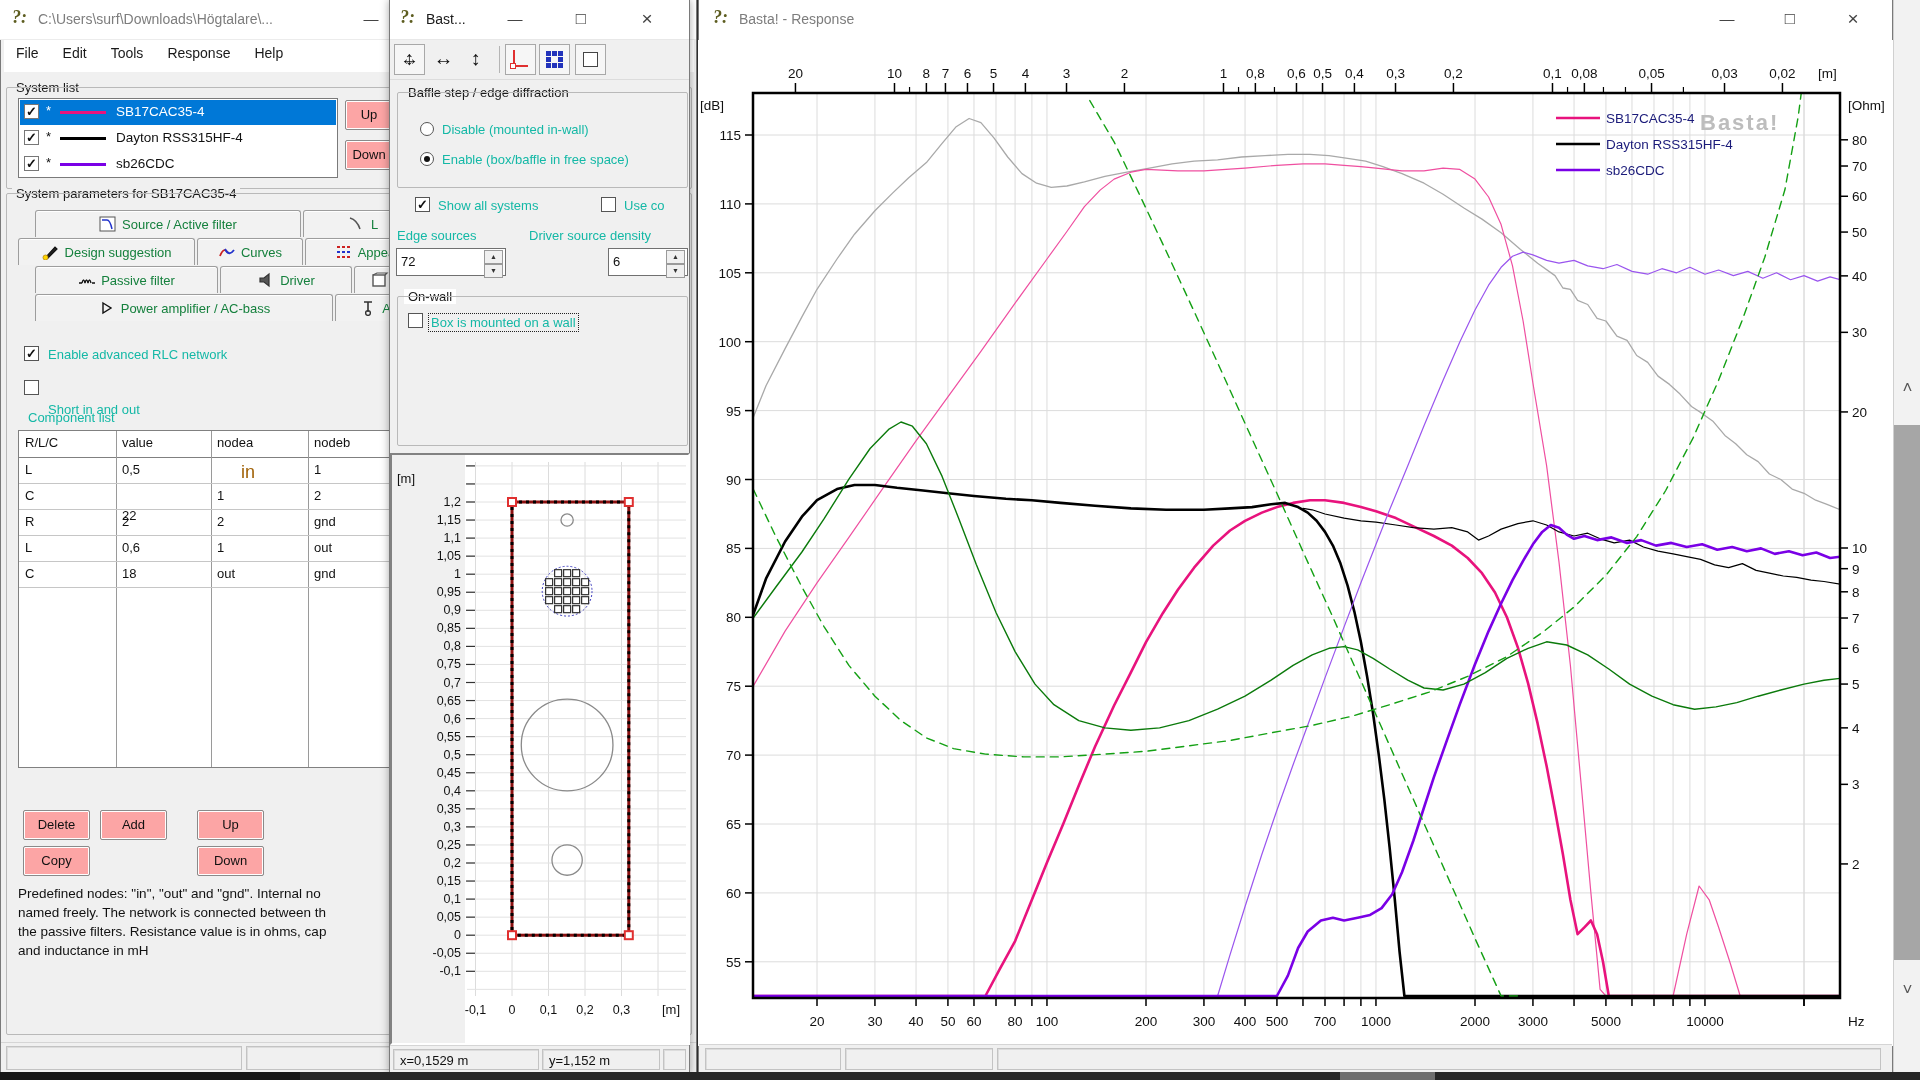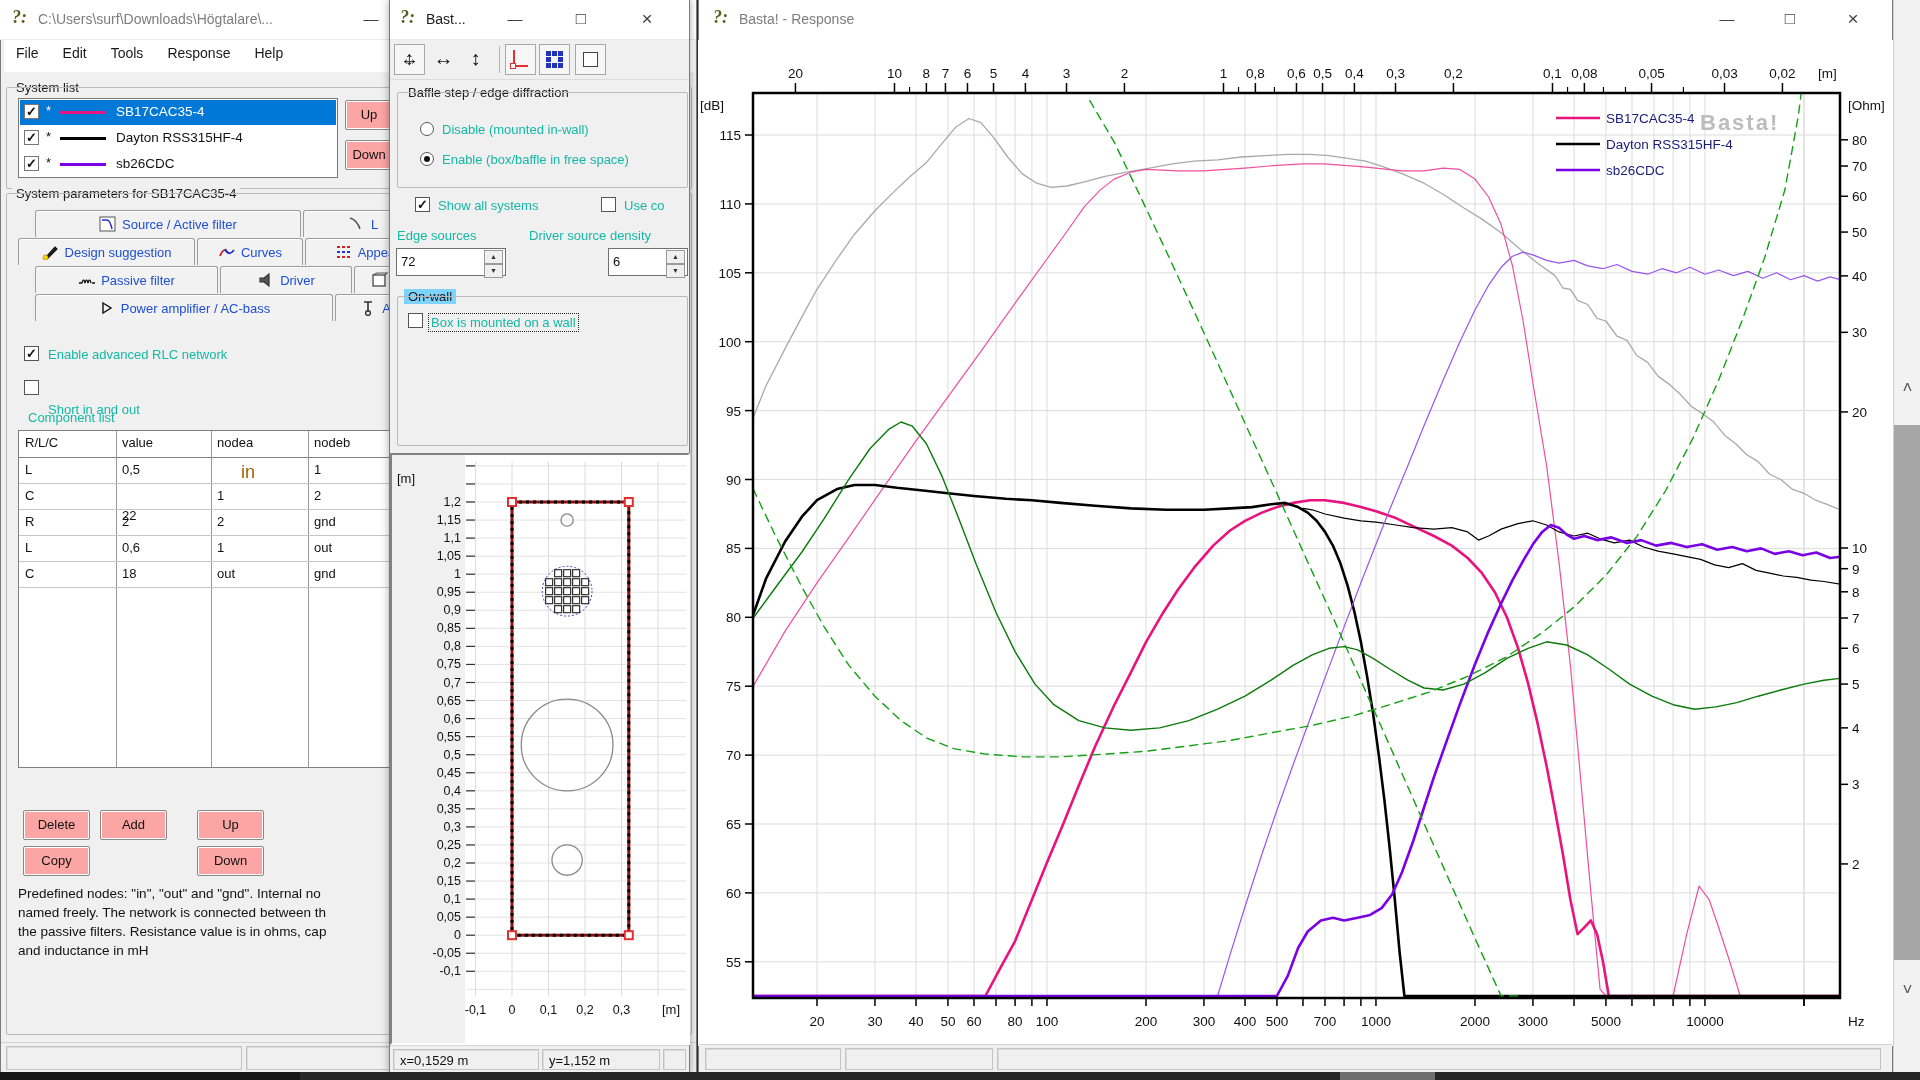--- a/index.html
+++ b/index.html
@@ -18,21 +18,21 @@
   .groupbox { position:absolute; border:1px solid #b9b9b9; border-radius:2px; }
   .gb-label { position:absolute; font-size:13px; color:#1a1a1a; background:#f0f0f0; padding:0 4px; white-space:nowrap; }
   .cb-box { position:absolute; width:15px; height:15px; background:#fff; border:1px solid #555;
             font-size:13px; line-height:13px; text-align:center; color:#111; font-weight:bold; }
   .radio-box { position:absolute; width:14px; height:14px; background:#fff; border:1px solid #555; border-radius:50%; }
   .radio-dot { position:absolute; left:3px; top:3px; width:6px; height:6px; border-radius:50%; background:#111; }
   .lbl { position:absolute; font-size:13px; color:#14b8a6; white-space:nowrap; }
   .btn { position:absolute; background:#fca5a5; border:1px solid #8a8a8a; border-radius:2px;
          font-size:13px; color:#111; text-align:center; box-shadow:inset 0 0 0 1px #fff; }
   .tab { position:absolute; height:27px; background:#f2f2f2; border:1px solid #9d9d9d; border-bottom:none;
-         border-radius:3px 3px 0 0; font-size:13px; color:#1d4ed8; text-align:center; white-space:nowrap;
+         border-radius:3px 3px 0 0; font-size:13px; color:#15803d; text-align:center; white-space:nowrap;
          box-shadow:inset 0 1px 0 #fff; overflow:hidden; padding-top:5px; }
   .listrow { position:absolute; left:1px; right:1px; height:25px; }
   .spin-field { position:absolute; background:#fff; border:1px solid #707070; font-size:13px; color:#111; padding:5px 4px; }
   .spin-btns { position:absolute; width:19px; display:flex; flex-direction:column; }
   .spin-btns div { flex:1; background:#f0f0f0; border:1px solid #9a9a9a; font-size:7px; line-height:12px;
                    text-align:center; color:#333; }
   .statusbar { position:absolute; background:#f0f0f0; border-top:1px solid #d5d5d5; }
   .status-panel { position:absolute; top:3px; bottom:4px; border:1px solid #c3c3c3;
                   box-shadow:inset 1px 1px 0 #dcdcdc; font-size:13px; color:#111; padding:3px 6px; white-space:nowrap; }
   .sunken { border:2px solid; border-color:#828282 #ffffff #ffffff #828282; }
@@ -232,21 +232,21 @@
 <div class="spin-btns" style="left:484px; top:250px; height:24px;">
     <div>▲</div>
     <div>▼</div>
   </div>
 <div class="spin-field" style="left:608px; top:248px; width:80px; height:28px;">6</div>
 <div class="spin-btns" style="left:666px; top:250px; height:24px;">
     <div>▲</div>
     <div>▼</div>
   </div>
 
-<div class="gb-label" style="left:404px; top:289px; background:#7dd3fc;">On-wall</div>
+<div class="gb-label" style="left:404px; top:289px; background:#ffffff;">On-wall</div>
 <div class="groupbox" style="left:397px; top:296px; width:291px; height:150px;"></div>
 <div class="cb-box" style="left:408px; top:313px;"></div>
 <div class="lbl" style="left:428px; top:313px; border:1px dotted #222; padding:1px 2px;">Box is mounted on a wall</div>
 
 <div class="abs sunken" style="left:390px; top:453px; width:300px; height:592px; background:#fff;">
   <svg id="baffle-svg" width="296" height="588" viewBox="392 455 296 588" style="position:absolute; left:0; top:0;">
       <rect x="392" y="455" width="296" height="588" fill="#fff"></rect>
       <rect x="392" y="455" width="73" height="588" fill="#f0f0f0"></rect>
       <line x1="475.5" y1="462" x2="475.5" y2="996" stroke="#dcdcdc" stroke-width="1"></line>
       <line x1="512" y1="462" x2="512" y2="996" stroke="#dcdcdc" stroke-width="1"></line>

